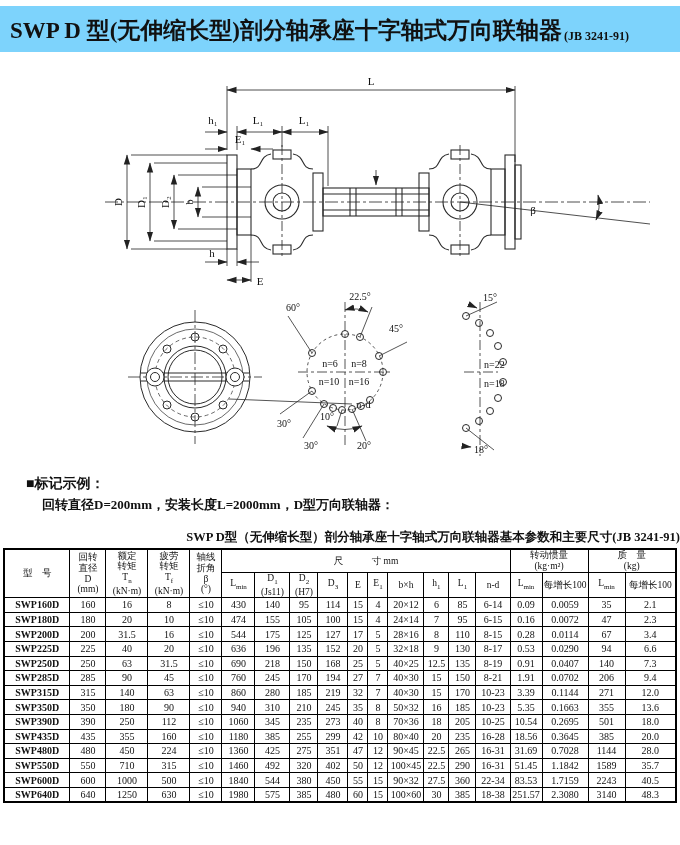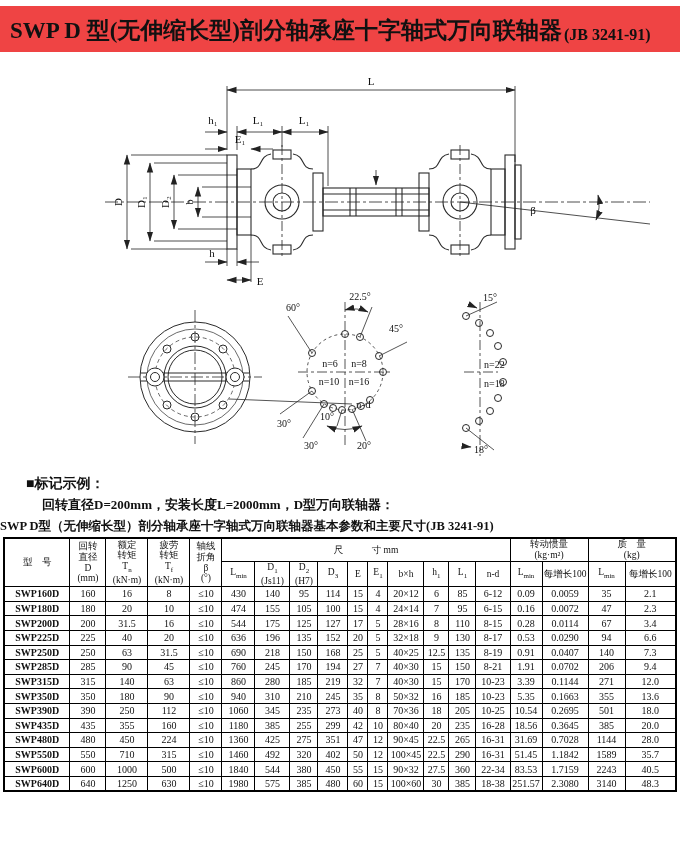--- a/index.html
+++ b/index.html
@@ -1,27 +1,27 @@
 <!DOCTYPE html>
 <html><head>
 <meta charset="utf-8">
 <style>
   html,body{margin:0;padding:0}
   body{width:680px;height:845px;background:#fff;color:#111;
        font-family:"Liberation Serif","DejaVu Serif",serif;overflow:hidden}
-  .titlebar{margin-top:6px;background:#ef4444;height:46px;display:flex;align-items:flex-end;
+  .titlebar{margin-top:6px;background:#7dd3fc;height:46px;display:flex;align-items:flex-end;
             padding:4px 18px 6px 10px;box-sizing:border-box}
   .titlebar .t{font-size:23px;font-weight:bold;white-space:nowrap}
-  .titlebar .std{font-size:16px;font-weight:bold;margin-left:2px;padding-bottom:2px;white-space:nowrap}
+  .titlebar .std{font-size:12px;font-weight:bold;margin-left:2px;padding-bottom:2px;white-space:nowrap}
   .drawing{position:relative;height:420px}
   .drawing svg{position:absolute;left:0;top:0}
   .example{padding:1px 0 0 26px;font-size:13px;font-weight:bold;line-height:1.55}
   .example .h{font-size:14px}
   .example .ln{padding-left:16px}
-  .table-title{text-align:left;font-size:12.5px;font-weight:bold;margin:3px 0 2px}
+  .table-title{text-align:right;font-size:12.5px;font-weight:bold;margin:14px 0 2px}
   table{border-collapse:collapse;margin:0 auto;width:666px;table-layout:fixed;border:2px solid #000}
   th,td{border:1px solid #000;text-align:center;vertical-align:middle;
         padding:0;line-height:1.12;overflow:hidden;font-family:inherit}
   th{font-weight:normal;font-size:9.5px}
   td{font-size:10px;height:13.6px}
   td.model{font-weight:bold}
   sub{font-size:7px}
   .r1 th{height:22px}
   .r3 th{height:16px}
 </style>
@@ -291,21 +291,21 @@
         <td>≤10</td>
         <td>430</td>
         <td>140</td>
         <td>95</td>
         <td>114</td>
         <td>15</td>
         <td>4</td>
         <td>20×12</td>
         <td>6</td>
         <td>85</td>
-        <td>6-12</td>
+        <td>6-14</td>
         <td>0.09</td>
         <td>0.0059</td>
         <td>35</td>
         <td>2.1</td>
       </tr>
       <tr>
         <td class="model">SWP180D</td>
         <td>180</td>
         <td>20</td>
         <td>10</td>

